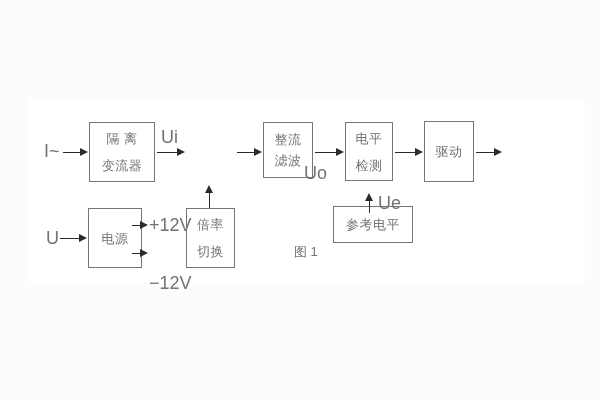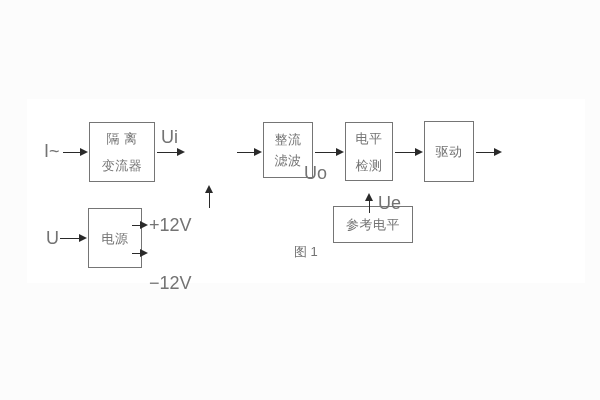--- a/index.html
+++ b/index.html
@@ -96,20 +96,24 @@
 
   <div class="blk" style="left:424px; top:121px; width:50px; height:61px;">
     <span>驱动</span>
   </div>
 
 
   <div class="blk" style="left:88px; top:208px; width:54px; height:60px;">
     <span>电源</span>
   </div>
 
+  <div class="blk two" style="left:186px; top:208px; width:49px; height:60px;">
+    <span>倍率</span>
+    <span>切换</span>
+  </div>
 
   <div class="blk" style="left:333px; top:206px; width:80px; height:37px;">
     <span>参考电平</span>
   </div>
 
   <span class="lbl" style="left:44px; top:145px;">I~</span>
   <span class="lbl" style="left:46px; top:232px;">U</span>
   <span class="lbl" style="left:161px; top:131px;">Ui</span>
   <span class="lbl" style="left:304px; top:131px;margin-top:36px;">Uo</span>
   <span class="lbl" style="left:378px; top:197px;">Ue</span>

